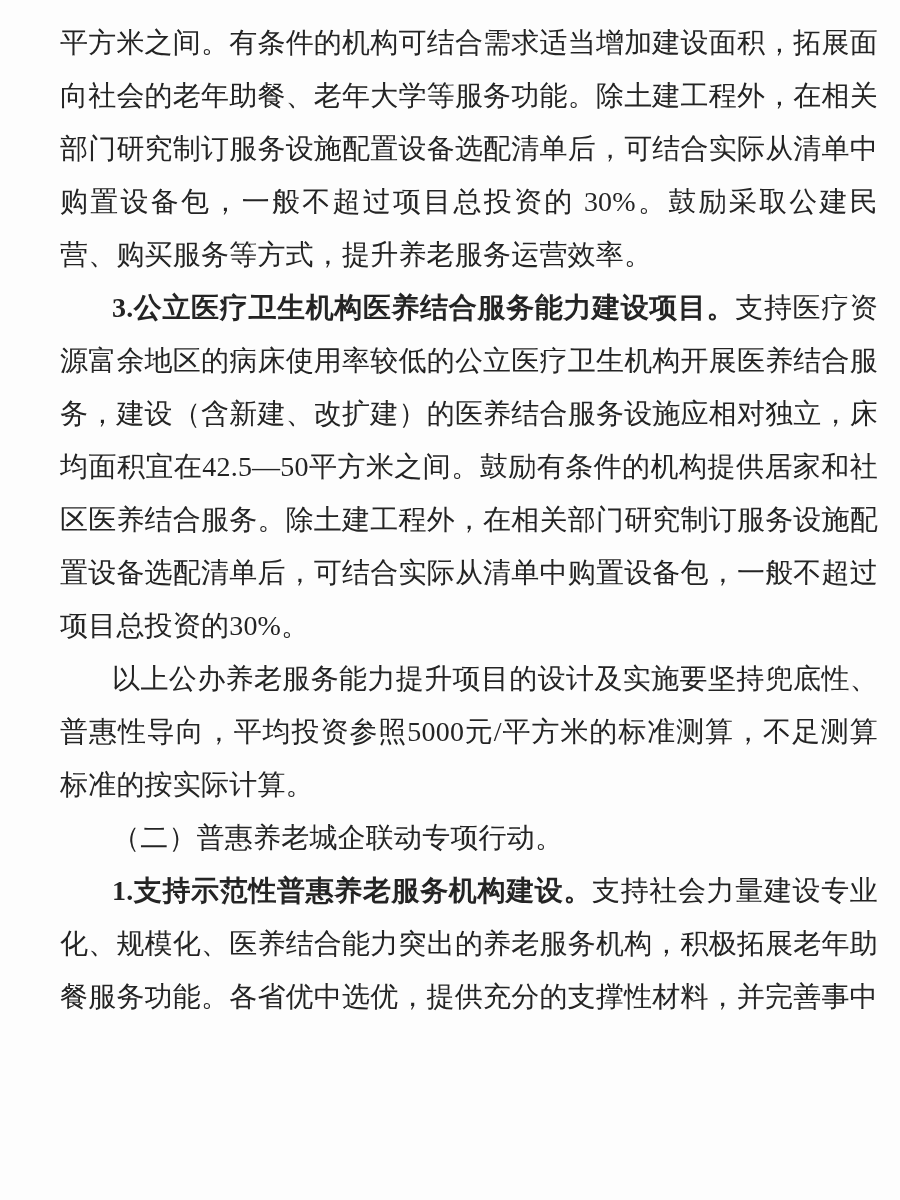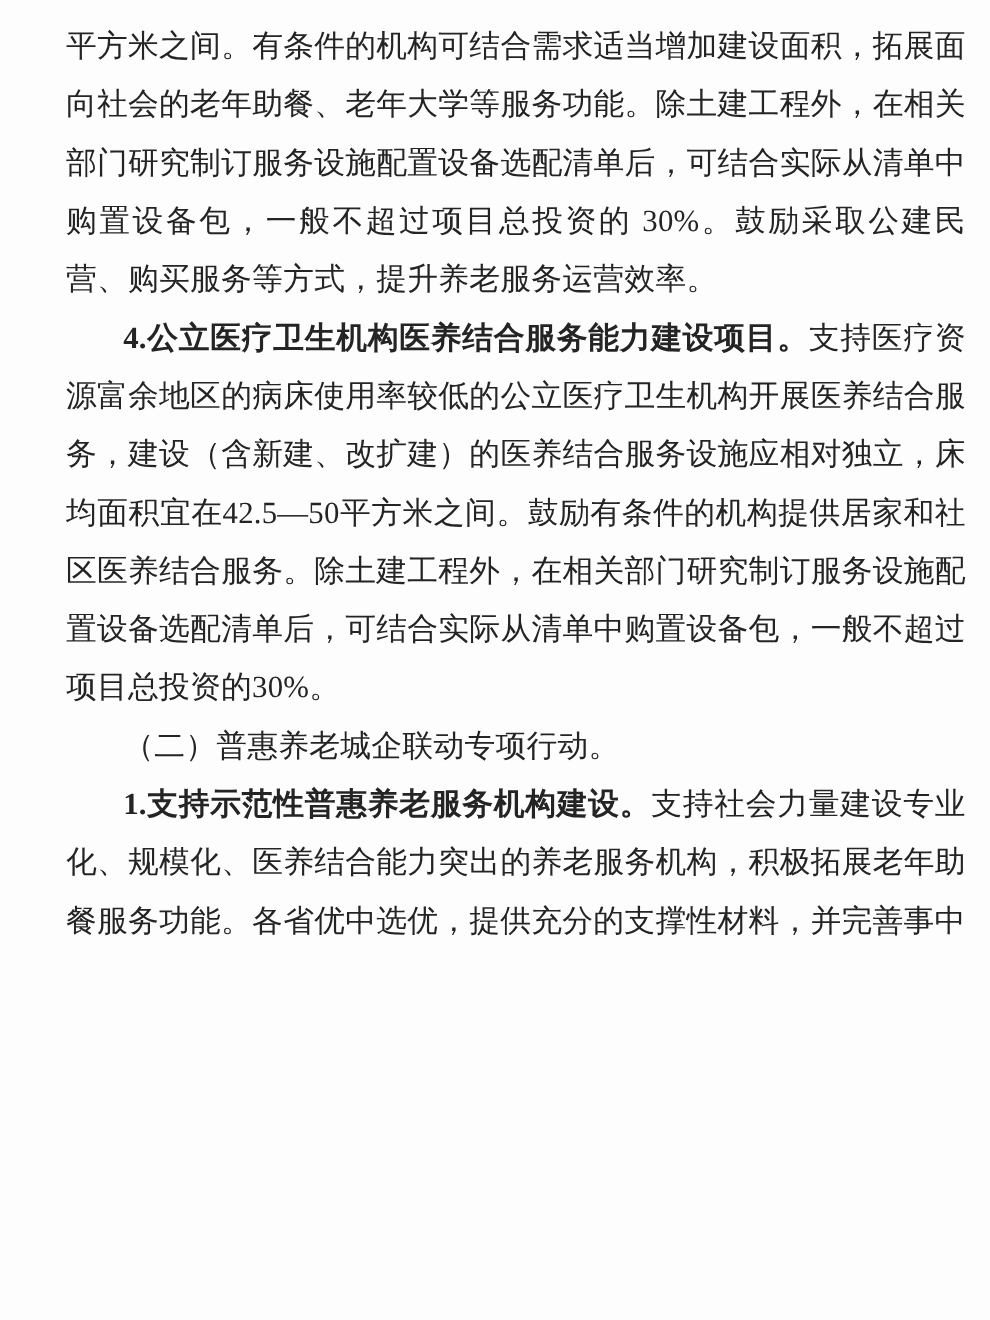--- a/index.html
+++ b/index.html
@@ -41,21 +41,22 @@
     font-weight: normal;
   }
 </style>
 </head>
 <body>
 
 <div class="page">
 
   <p class="para"><span>平方米之间。有条件的机构可结合需求适当增加建设面积，拓展面向社会的老年助餐、老年大学等服务功能。除土建工程外，在相关部门研究制订服务设施配置设备选配清单后，可结合实际从清单中购置设备包，一般不超过项目总投资的 30%。鼓励采取公建民营、购买服务等方式，提升养老服务运营效率。</span></p>
 
-  <p class="para indent"><span class="lead">4.公立医疗卫生机构医养结合服务能力建设项目。</span><span>支持医疗资源富余地区的病床使用率较低的公立医疗卫生机构开展医养结合服务，建设（含新建、改扩建）的医养结合服务设施应相对独立，床均面积宜在42.5—50平方米之间。鼓励有条件的机构提供居家和社区医养结合服务。除土建工程外，在相关部门研究制订服务设施配置设备选配清单后，可结合实际从清单中购置设备包，一般不超过项目总投资的30%。</span></p>
+  <p class="para indent"><span class="lead">3.公立医疗卫生机构医养结合服务能力建设项目。</span><span>支持医疗资源富余地区的病床使用率较低的公立医疗卫生机构开展医养结合服务，建设（含新建、改扩建）的医养结合服务设施应相对独立，床均面积宜在42.5—50平方米之间。鼓励有条件的机构提供居家和社区医养结合服务。除土建工程外，在相关部门研究制订服务设施配置设备选配清单后，可结合实际从清单中购置设备包，一般不超过项目总投资的30%。</span></p>
 
+  <p class="para indent"><span>以上公办养老服务能力提升项目的设计及实施要坚持兜底性、普惠性导向，平均投资参照5000元/平方米的标准测算，不足测算标准的按实际计算。</span></p>
 
   <p class="para indent heading"><span>（二）普惠养老城企联动专项行动。</span></p>
 
 
   <p class="para indent"><span class="lead">1.支持示范性普惠养老服务机构建设。</span><span>支持社会力量建设专业化、规模化、医养结合能力突出的养老服务机构，积极拓展老年助餐服务功能。各省优中选优，提供充分的支撑性材料，并完善事中</span></p>
 
 </div>
 
 </body></html>

